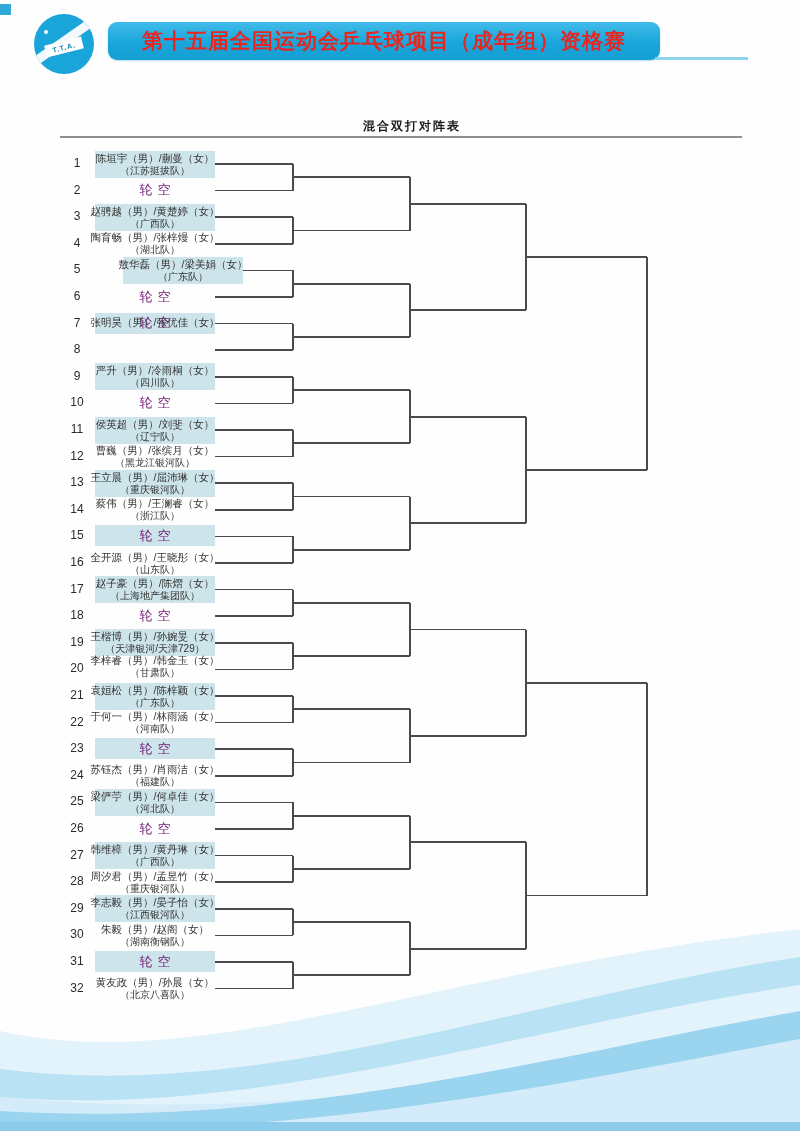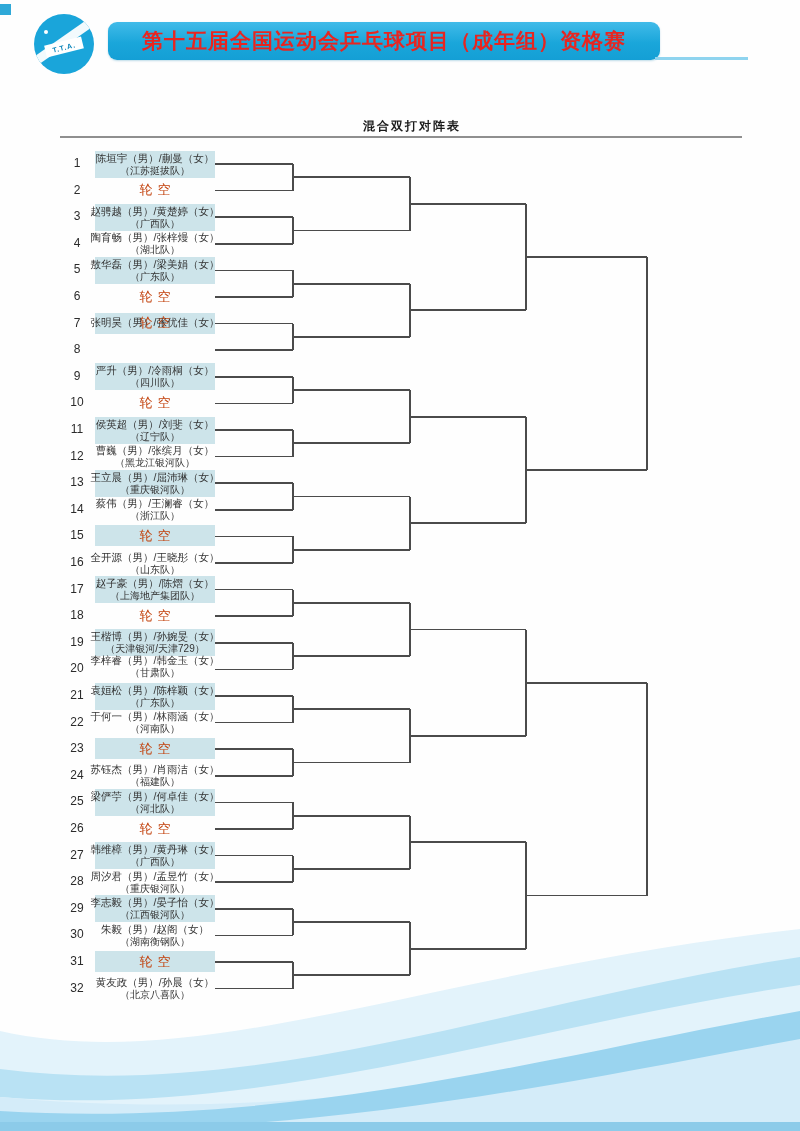--- a/index.html
+++ b/index.html
@@ -32,21 +32,21 @@
   
   #bracket{position:absolute;inset:0;}
   #lines{position:absolute;left:0;top:0;}
   .entry-no{position:absolute;left:62px;width:30px;text-align:center;
         font-size:12px;color:#2b2b2b;}
   .entry-label{position:absolute;left:95px;width:120px;text-align:center;color:#333;
         display:flex;flex-direction:column;align-items:center;justify-content:center;}
   .entry-label.shaded{background:#cde4ea;}
   .entry-pair{font-size:10.5px;line-height:13px;white-space:nowrap;}
   .entry-team{font-size:10px;line-height:12px;white-space:nowrap;}
-  .entry-bye{font-size:13px;letter-spacing:5px;text-indent:5px;color:#c2410c;}
+  .entry-bye{font-size:13px;letter-spacing:5px;text-indent:5px;color:#701a75;}
 
   
   .waves{position:absolute;left:0;top:911px;width:800px;height:220px;}
   .watermark{position:absolute;left:22px;top:1056px;width:196px;height:47px;border-radius:14px;
         background:rgba(73,84,106,.88);display:flex;align-items:center;justify-content:center;z-index:5;}
   .watermark span{color:#f2f2f2;font-size:22px;letter-spacing:.5px;}
 </style>
 </head>
 <body>
 
@@ -177,21 +177,21 @@
         <div class="entry-label shaded" style="top: 203.7px; height: 27px; text-align: right;">
           <span class="entry-pair">赵骋越（男）/黄楚婷（女）</span>
           <span class="entry-team">（广西队）</span>
         </div>
         <div class="entry-no" style="top: 235.8px;">4</div>
         <div class="entry-label" style="top: 230.3px; height: 27px;">
           <span class="entry-pair">陶育畅（男）/张梓熳（女）</span>
           <span class="entry-team">（湖北队）</span>
         </div>
         <div class="entry-no" style="top: 262.4px;">5</div>
-        <div class="entry-label shaded" style="top: 256.9px; height: 27px;">
+        <div class="entry-label shaded" style="top: 256.9px; height: 27px; margin-left: 28px;">
           <span class="entry-pair">敖华磊（男）/梁美娟（女）</span>
           <span class="entry-team">（广东队）</span>
         </div>
         <div class="entry-no" style="top: 289px;">6</div>
         <div class="entry-label" style="top: 286px; height: 21px;">
           <span class="entry-bye">轮空</span>
         </div>
         <div class="entry-no" style="top: 315.6px;">7</div>
         <div class="entry-label shaded" style="top: 312.6px; height: 21px;">
           <span class="entry-bye">轮空</span>

